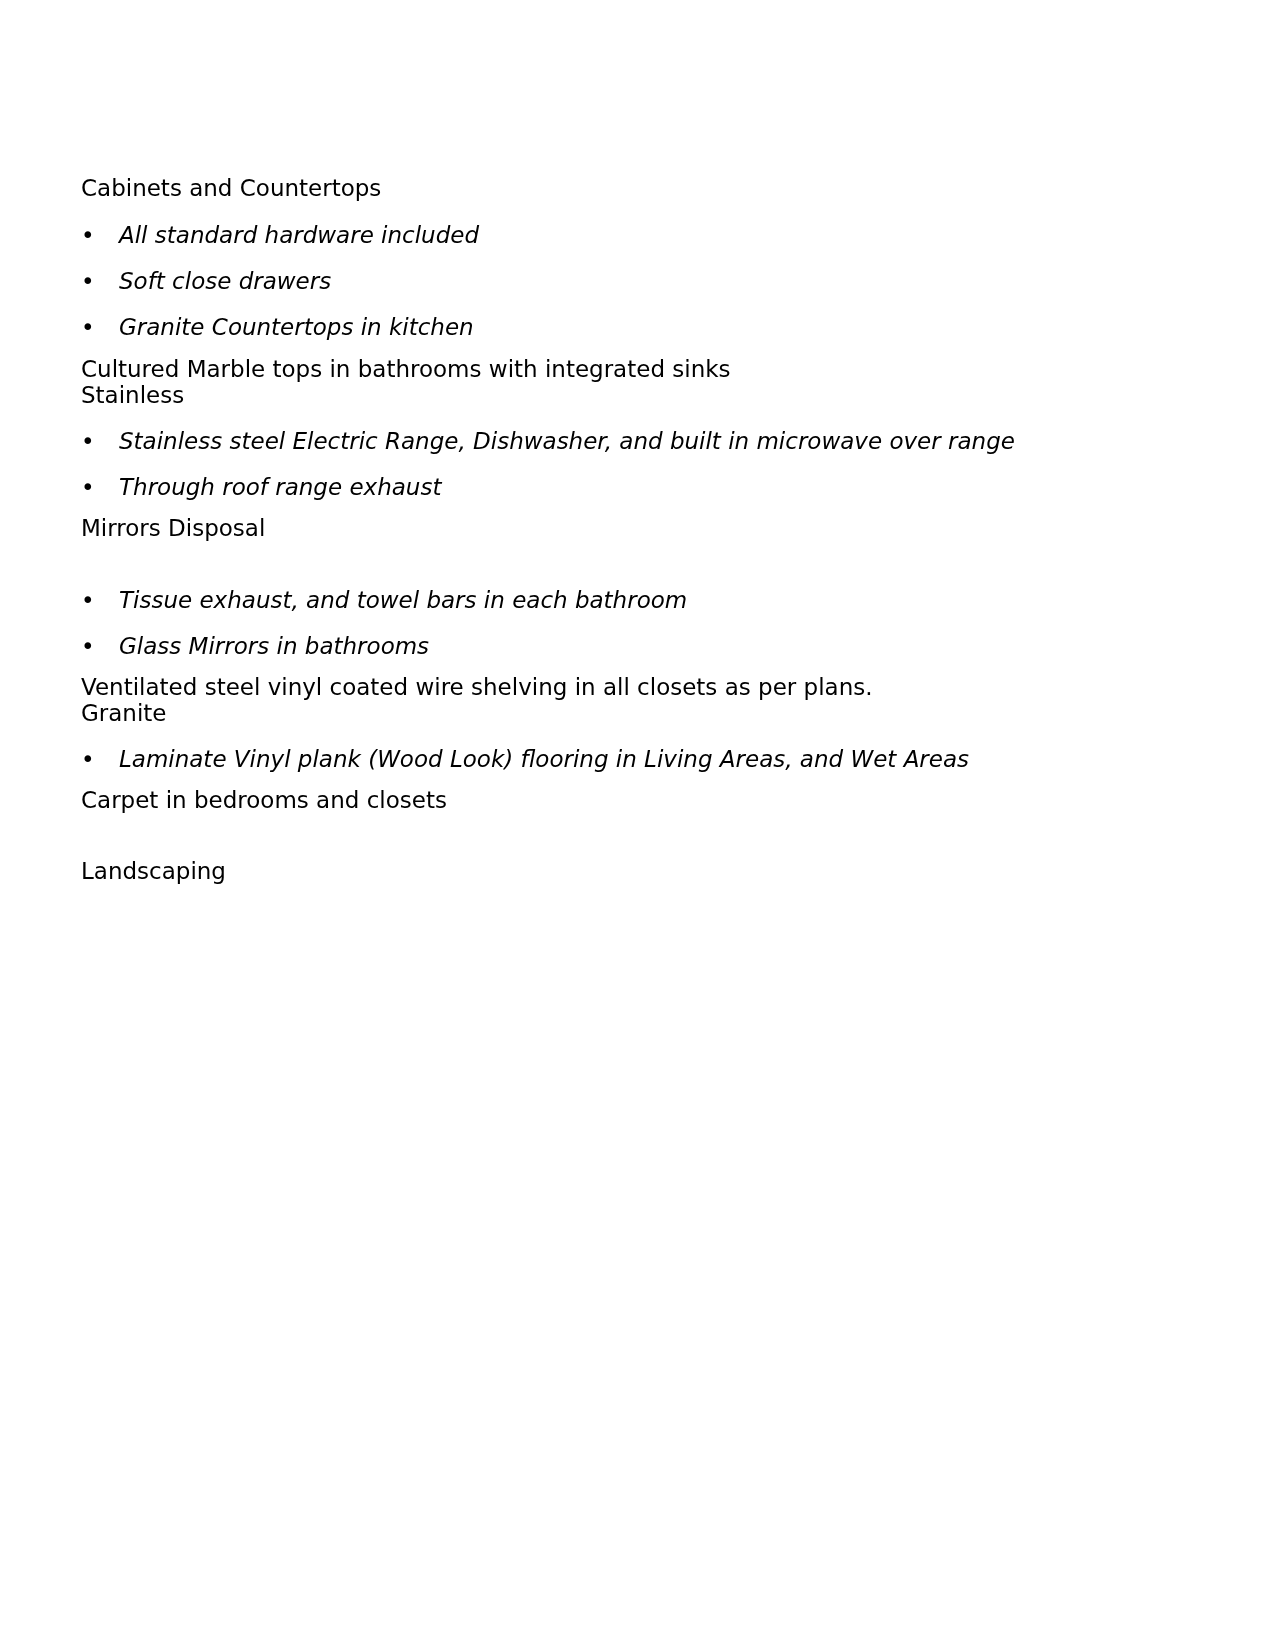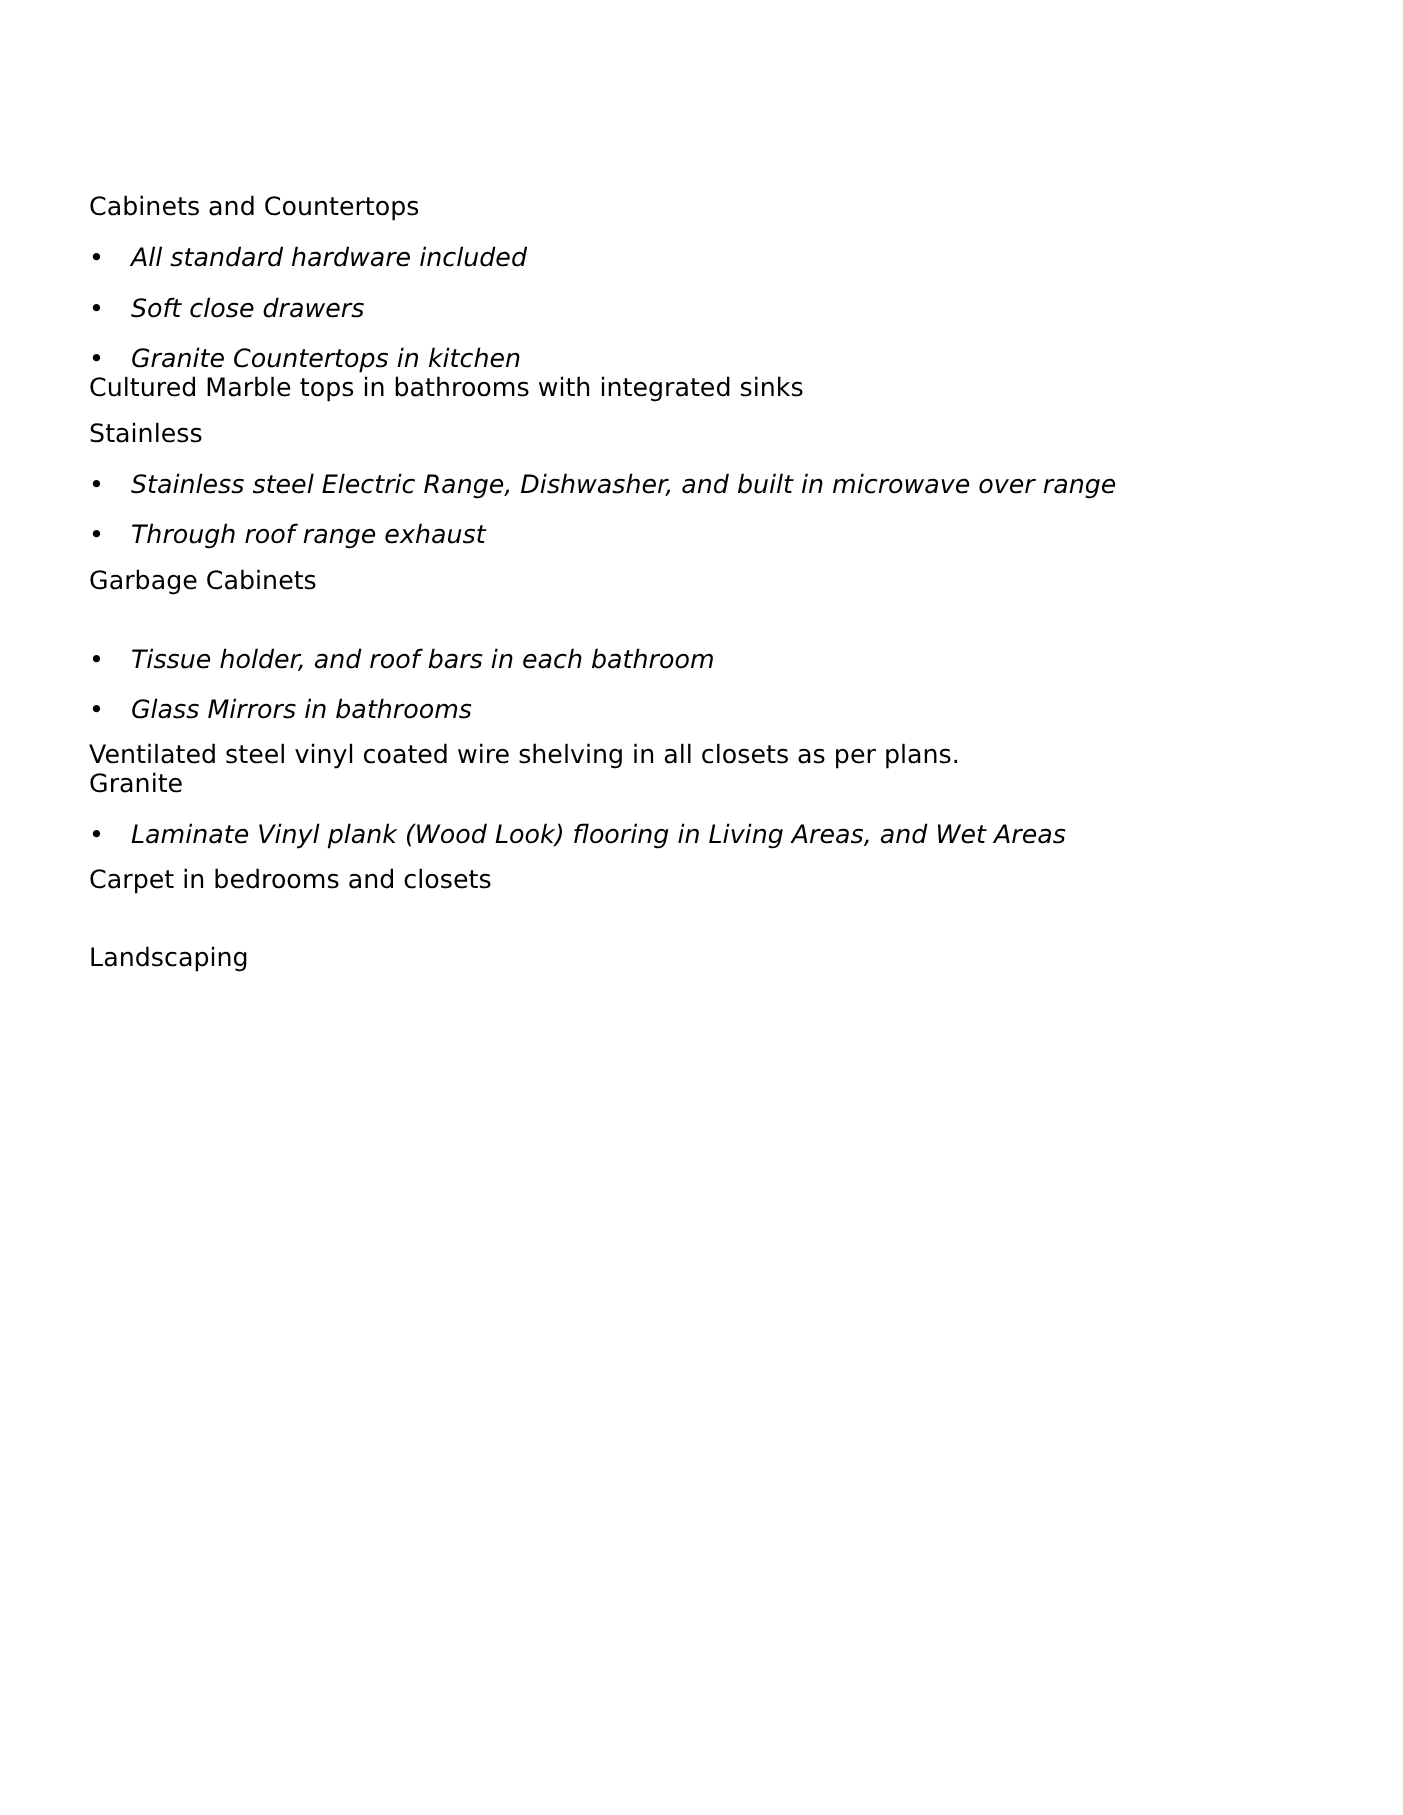--- a/index.html
+++ b/index.html
@@ -23,37 +23,37 @@
   </div>
   <div class="bullet" style="top:268px">
     <span class="dot">•</span>
     <span class="txt">Soft close drawers</span>
   </div>
   <div class="bullet" style="top:314px">
     <span class="dot">•</span>
     <span class="txt">Granite Countertops in kitchen</span>
   </div>
 
-  <div class="line" style="top:340px">Cultured Marble tops in bathrooms with integrated sinks</div>
+  <div class="line" style="top:356px">Cultured Marble tops in bathrooms with integrated sinks</div>
   <div class="line" style="top:382px">Stainless</div>
 
   <div class="bullet" style="top:428px">
     <span class="dot">•</span>
     <span class="txt">Stainless steel Electric Range, Dishwasher, and built in microwave over range</span>
   </div>
   <div class="bullet" style="top:474px">
     <span class="dot">•</span>
     <span class="txt">Through roof range exhaust</span>
   </div>
 
-  <div class="line" style="top:515px">Garbage Cabinets</div>
+  <div class="line" style="top:515px">Mirrors Disposal</div>
 
   <div class="bullet" style="top:587px">
     <span class="dot">•</span>
-    <span class="txt">Tissue holder, and roof bars in each bathroom</span>
+    <span class="txt">Tissue exhaust, and towel bars in each bathroom</span>
   </div>
   <div class="bullet" style="top:633px">
     <span class="dot">•</span>
     <span class="txt">Glass Mirrors in bathrooms</span>
   </div>
 
   <div class="line" style="top:674px">Ventilated steel vinyl coated wire shelving in all closets as per plans.</div>
   <div class="line" style="top:700px">Granite</div>
 
   <div class="bullet" style="top:746px">

